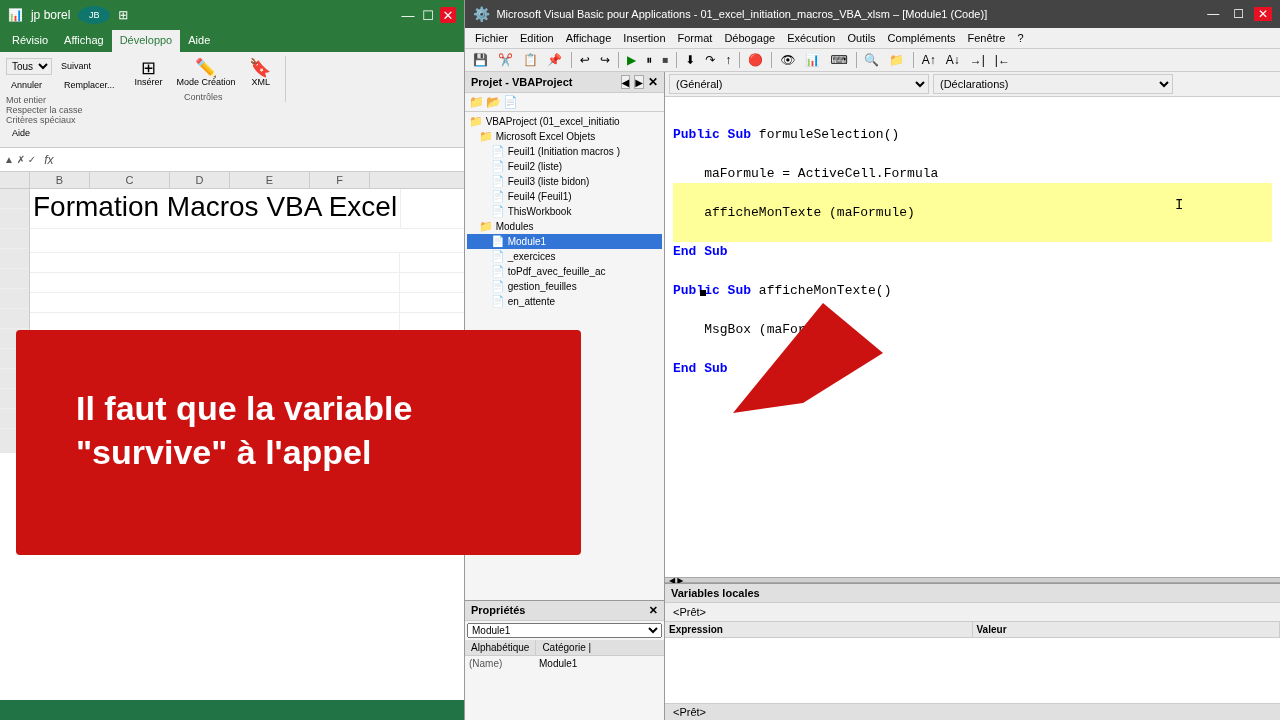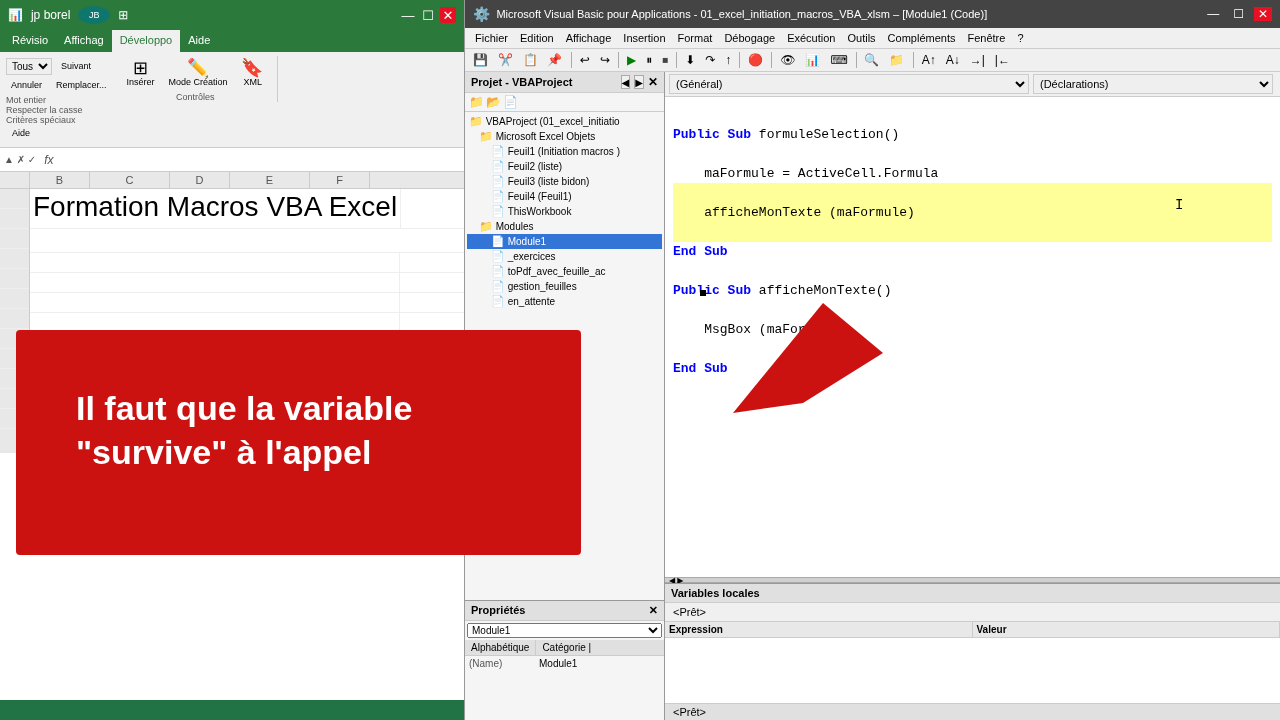--- a/index.html
+++ b/index.html
@@ -348,21 +348,21 @@
 
       <div style="display:flex;flex-direction:column;gap:2px;padding:2px;">
         <div style="display:flex;gap:4px;align-items:flex-start;">
           <select style="font-size:10px;border:1px solid #ccc;padding:1px;">
             <option>Tous</option>
           </select>
           <button class="ribbon-btn">
             <span>Suivant</span>
           </button>
         </div>
-        <div style="display:flex;gap:4px;align-items:center;">
+        <div style="display:flex;gap:12px;align-items:center;">
           <button class="ribbon-btn">
             <span>Annuler</span>
           </button>
           <button class="ribbon-btn">
             <span>Remplacer...</span>
           </button>
         </div>
         <div style="font-size:9px;color:#555;">
           <div>Mot entier</div>
           <div>Respecter la casse</div>
@@ -658,21 +658,21 @@
             <span style="width:70px;color:#555;">(Name)</span>
             <span>Module1</span>
           </div>
         </div>
       </div>
     </div>
 
     <div class="vba-code-area">
 
       <div class="code-toolbar">
-        <select style="width:360px;font-size:11px;border:1px solid #ccc;padding:2px;">
+        <select style="width:260px;font-size:11px;border:1px solid #ccc;padding:2px;">
           <option>(Général)</option>
         </select>
         <select style="width:240px;font-size:11px;border:1px solid #ccc;padding:2px;">
           <option>(Déclarations)</option>
         </select>
       </div>
 
       <div class="code-editor">
         <div class="code-line">&nbsp;</div>
         <div class="code-line"><span class="kw">Public Sub</span> <span class="fn">formuleSelection</span>()</div>

